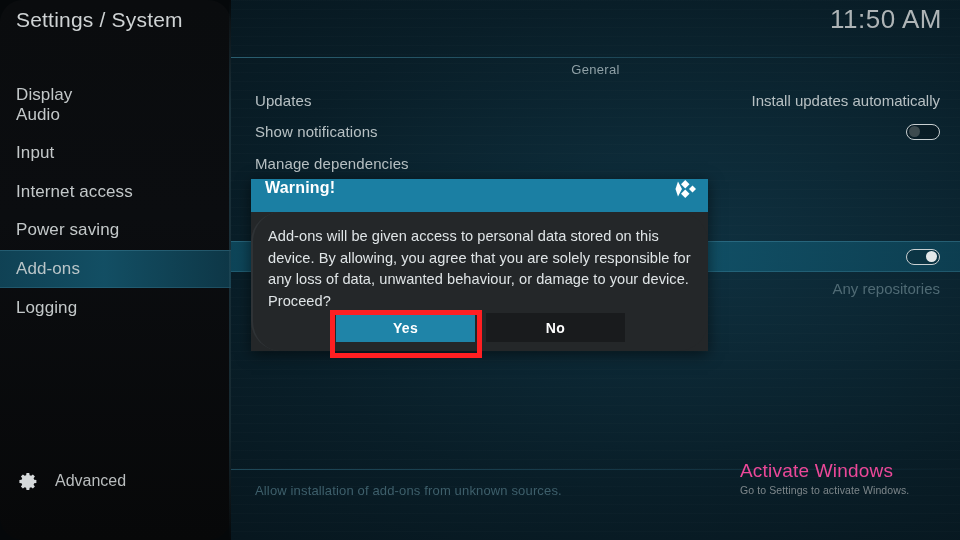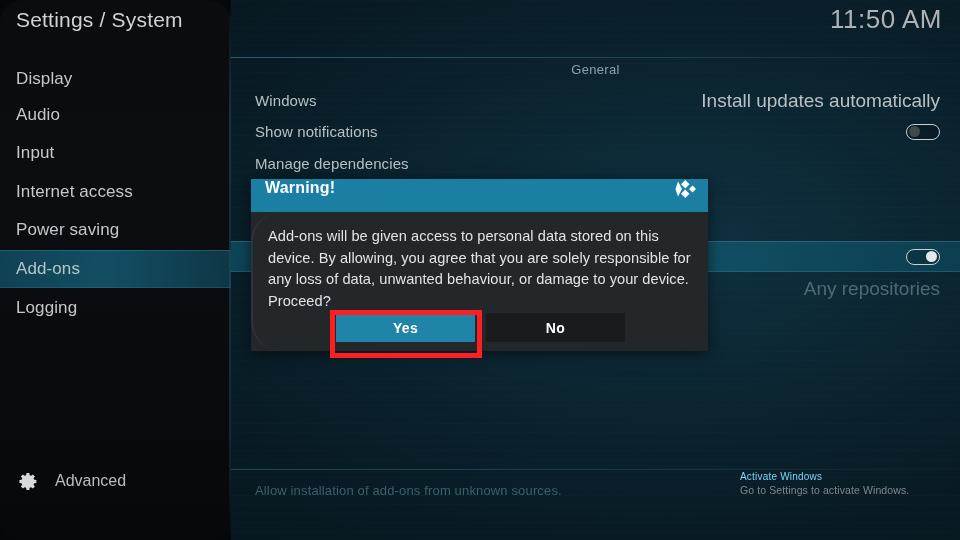--- a/index.html
+++ b/index.html
@@ -88,21 +88,21 @@
   .setting-row {
     position:absolute; left:0; width:729px; height:31px;
     display:flex; align-items:center;
   }
   .setting-row .label {
     position:absolute; left:24px;
     font-size:15px; color:#b7c0c3; letter-spacing:0.1px;
   }
   .setting-row .value {
     position:absolute; right:20px;
-    font-size:19px; color:#b7c0c3;
+    font-size:15px; color:#b7c0c3;
   }
   .setting-row.highlight {
     background:linear-gradient(90deg, rgba(14,74,95,0.88) 0%, rgba(18,88,112,0.92) 50%, rgba(13,68,88,0.8) 100%);
     box-shadow: inset 0 1px 0 rgba(95,170,195,0.30), inset 0 -1px 0 rgba(95,170,195,0.24);
   }
   .setting-row.dim .label, .setting-row.dim .value { color:#4f6a74; }
 
   
   .toggle {
     position:absolute; right:20px;
@@ -123,21 +123,21 @@
   #hint-text {
     position:absolute; left:24px; top:483px;
     font-size:13px; color:#3e5f6b; letter-spacing:0.15px;
   }
 
   
   #watermark {
     position:absolute; right:20px; bottom:44px; text-align:left; z-index:7;
     width:200px;
   }
-  #wm-title { font-size:10px; color:#7dd3fc; letter-spacing:0.2px;margin-top:20px; }
+  #wm-title { font-size:19px; color:#ec4899; letter-spacing:0.2px;margin-top:20px; }
   #wm-sub { font-size:10.5px; color:#7e878b; margin-top:2px; letter-spacing:0.1px; }
 
   
   #dialog {
     position:absolute; left:251px; top:179px; width:457px; height:172px;
     z-index:20;
     background:#242729;
     box-shadow:0 3px 14px rgba(0,0,0,0.55);
   }
   #dialog-titlebar {
@@ -181,21 +181,21 @@
 <body>
 
 <div id="screen">
 
   <div id="content">
 
     <div id="header-rule"></div>
     <div id="general-header">General</div>
 
     <div class="setting-row" style="top:85px;">
-      <span class="label">Windows</span>
+      <span class="label">Updates</span>
       <span class="value">Install updates automatically</span>
     </div>
 
     <div class="setting-row" style="top:116px;">
       <span class="label">Show notifications</span>
       <span class="toggle off">
           <span class="knob"></span>
         </span>
     </div>
 
@@ -217,21 +217,21 @@
 
     <div id="bottom-rule"></div>
     <div id="hint-text">Allow installation of add-ons from unknown sources.</div>
   </div>
 
   <div id="clock">11:50 AM</div>
 
   <div id="sidebar">
     <div id="page-title">Settings / System</div>
 
-    <div class="nav-item" style="top:60px;text-align:center;">
+    <div class="nav-item" style="top:76px;text-align:center;">
         <span>Display</span>
       </div>
     <div class="nav-item" style="top:96px;">
         <span>Audio</span>
       </div>
     <div class="nav-item" style="top:134px;text-align:right;">
         <span>Input</span>
       </div>
     <div class="nav-item" style="top:173px;">
         <span>Internet access</span>

